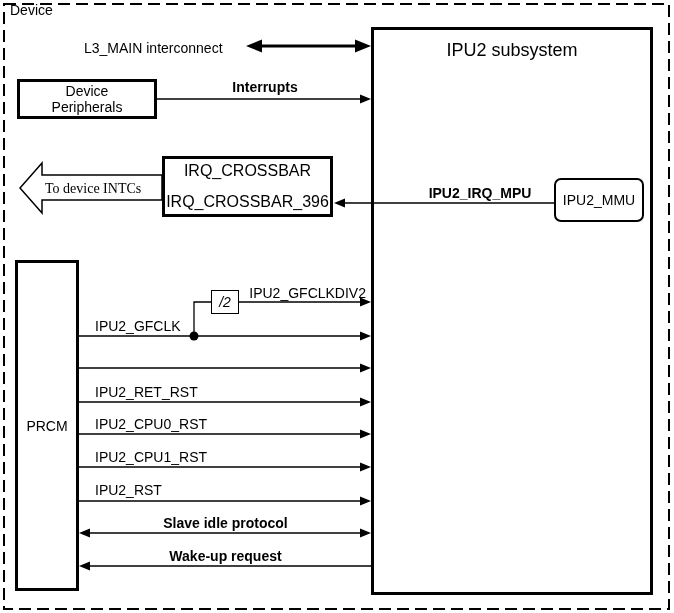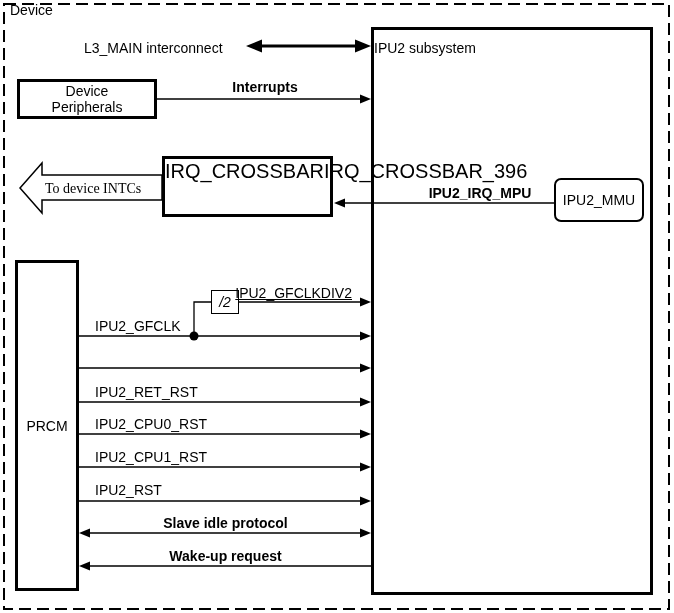--- a/index.html
+++ b/index.html
@@ -8,25 +8,25 @@
     font-family:"Liberation Sans", sans-serif;color:#000;
   }
   .box{position:absolute;background:#fff;box-sizing:border-box;border:3px solid #000;z-index:1;}
   .thinbox{border-width:2px;}
   .hairbox{border-width:1px;}
   svg.wires{position:absolute;left:0;top:0;z-index:2;}
   .lbl{position:absolute;font-size:14px;line-height:16px;white-space:nowrap;z-index:3;}
   .ctr{text-align:center;white-space:nowrap;font-weight:bold;}
   .rgt{text-align:right;}
   
-  .ipu2-title{position:absolute;left:0;right:0;top:10px;text-align:left;font-size:14px;}
+  .ipu2-title{position:absolute;left:0;right:0;top:10px;text-align:center;font-size:18px;}
   .vcenter{display:flex;align-items:center;justify-content:center;height:100%;font-size:14px;line-height:16px;}
   .two-line{display:flex;flex-direction:column;align-items:center;justify-content:center;height:100%;font-size:14px;line-height:16px;}
-  .split-lines{display:flex;flex-direction:row;justify-content:space-between;height:100%;
-    box-sizing:border-box;padding:4px 0;font-size:20px;line-height:16px;text-align:center;}
+  .split-lines{display:flex;flex-direction:column;justify-content:space-between;height:100%;
+    box-sizing:border-box;padding:4px 0;font-size:16px;line-height:16px;text-align:center;}
   .italic{font-style:italic;}
 </style>
 </head>
 <body>
 
 <div id="canvas">
 
   <div class="box" style="left:371px;top:27px;width:282px;height:568px;">
     <div class="ipu2-title">IPU2 subsystem</div>
   </div>
@@ -124,21 +124,21 @@
   <div class="lbl" style="left:10px;top:2px;">Device</div>
 
   <div class="lbl" style="left:84px;top:40px;">L3_MAIN interconnect</div>
 
   <div class="lbl ctr" style="left:158px;top:79px;width:214px;">Interrupts</div>
 
   <div class="lbl" style="left:45px;top:181px;font-family:Liberation Serif, serif;">To device INTCs</div>
 
   <div class="lbl ctr" style="left:420px;top:185px;width:120px;">IPU2_IRQ_MPU</div>
 
-  <div class="lbl rgt" style="left:222px;top:285px;width:130px;text-decoration:underline;">IPU2_GFCLKDIV2</div>
+  <div class="lbl rgt" style="left:236px;top:285px;width:130px;">IPU2_GFCLKDIV2</div>
 
   <div class="lbl" style="left:95px;top:318px;">IPU2_GFCLK</div>
 
 
   <div class="lbl" style="left:95px;top:384px;">IPU2_RET_RST</div>
 
   <div class="lbl" style="left:95px;top:416px;">IPU2_CPU0_RST</div>
 
   <div class="lbl" style="left:95px;top:449px;">IPU2_CPU1_RST</div>
 

